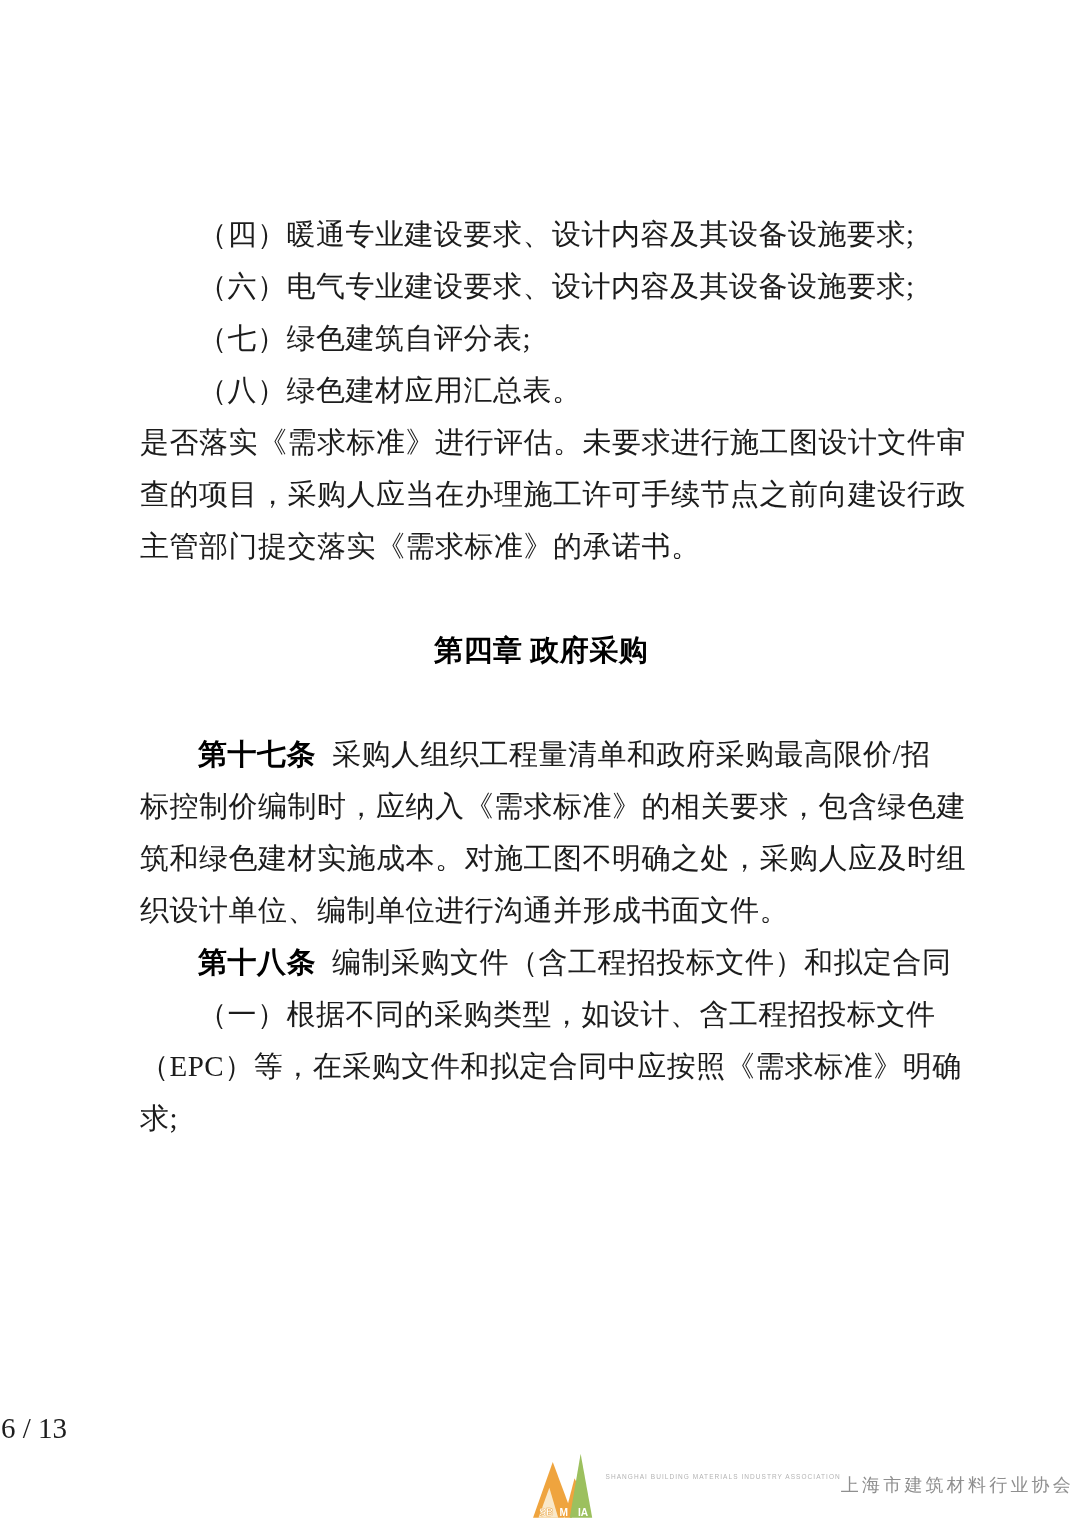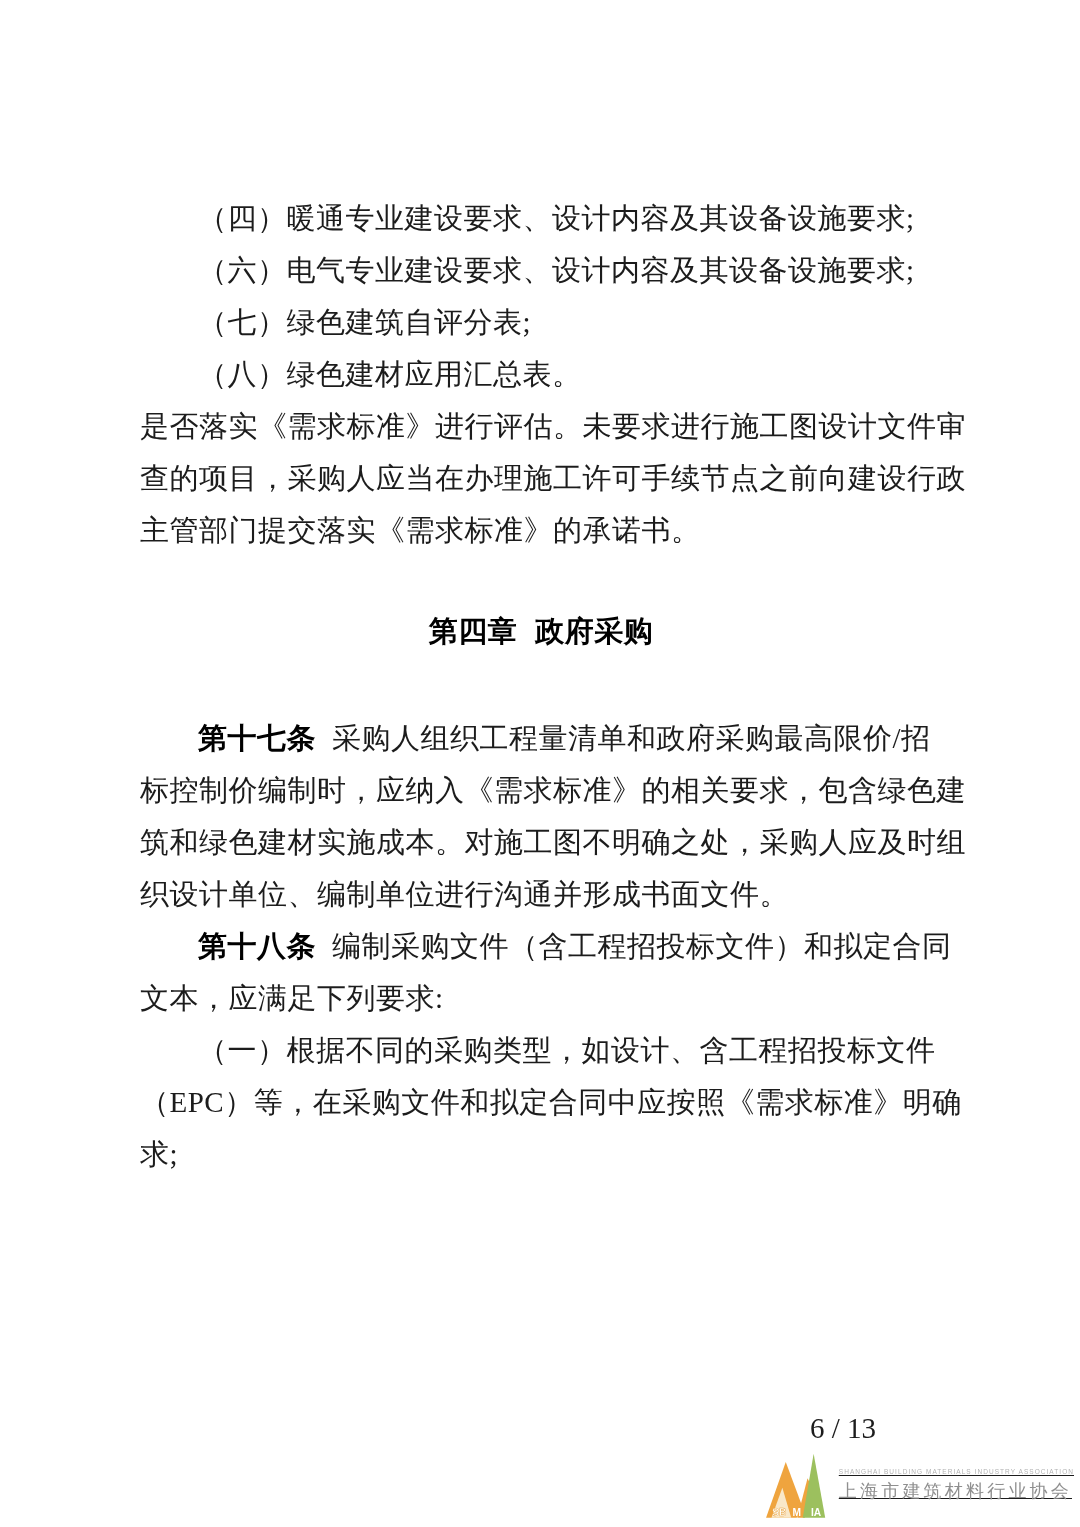--- a/index.html
+++ b/index.html
@@ -8,63 +8,62 @@
     width: 1080px;
     height: 1527px;
     background: #ffffff;
     overflow: hidden;
     font-family: "Liberation Serif", "DejaVu Serif", serif;
     color: #1c1c1c;
   }
   .body-text {
     position: absolute;
     left: 140px;
-    top: 192px;
+    top: 208px;
     width: 802px;
     font-size: 29px;
     line-height: 52px;
     letter-spacing: 0.5px;
     text-align: left;
   }
   .line { white-space: nowrap; }
   .ind { text-indent: 58px; }
   .lead {
     font-weight: bold;
     color: #000000;
     margin-right: 0.55em;
   }
   .chapter {
     text-align: center;
     font-weight: bold;
     color: #000000;
     margin-top: 52px;
     margin-bottom: 52px;
     text-indent: 0;
-    font-family: Liberation Mono, monospace;
   }
   .footer-pageno {
     position: absolute;
-    left: 8px;
+    left: 1px;
     top: 1402px;
     width: 868px;
-    text-align: right;
+    text-align: left;
     font-size: 29px;
     line-height: 52px;
     color: #1c1c1c;
   }
   .logo {
     position: absolute;
     right: 6px;
     bottom: 6px;
     display: flex;
     align-items: center;
     gap: 7px;
   }
   .logo-mark { width: 68px; height: 72px; display: block; }
-  .logo-text { display: flex; flex-direction: column; justify-content: flex-start; text-decoration: underline; }
+  .logo-text { display: flex; flex-direction: row; justify-content: flex-start; }
   .logo-en {
     font-family: "Liberation Sans", "DejaVu Sans", sans-serif;
     font-size: 6.5px;
     letter-spacing: 1.05px;
     color: #b3b3b3;
     white-space: nowrap;
     margin-bottom: 4px;
   }
   .logo-cn {
     font-family: "Liberation Sans", "DejaVu Sans", sans-serif;
@@ -96,21 +95,20 @@
     <div class="line">主管部门提交落实《需求标准》的承诺书。</div>
 
     <div class="line chapter">第四章 政府采购</div>
 
     <div class="line ind"><span class="lead">第十七条</span><span>采购人组织工程量清单和政府采购最高限价/招</span></div>
     <div class="line">标控制价编制时，应纳入《需求标准》的相关要求，包含绿色建</div>
     <div class="line">筑和绿色建材实施成本。对施工图不明确之处，采购人应及时组</div>
     <div class="line">织设计单位、编制单位进行沟通并形成书面文件。</div>
 
     <div class="line ind"><span class="lead">第十八条</span><span>编制采购文件（含工程招投标文件）和拟定合同</span></div>
-    <div class="line">文本，应满足下列要求:</div>
 
     <div class="line ind">（一）根据不同的采购类型，如设计、含工程招投标文件</div>
     <div class="line">（EPC）等，在采购文件和拟定合同中应按照《需求标准》明确</div>
     <div class="line">求;</div>
 
   </div>
 
   <div class="footer-pageno">6 / 13</div>
 
   <div class="logo">

